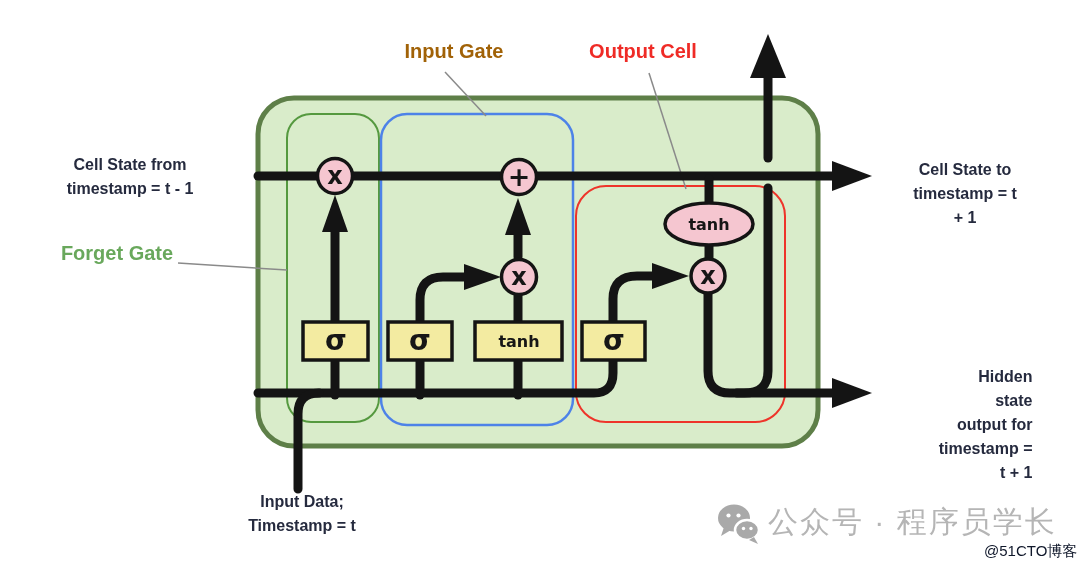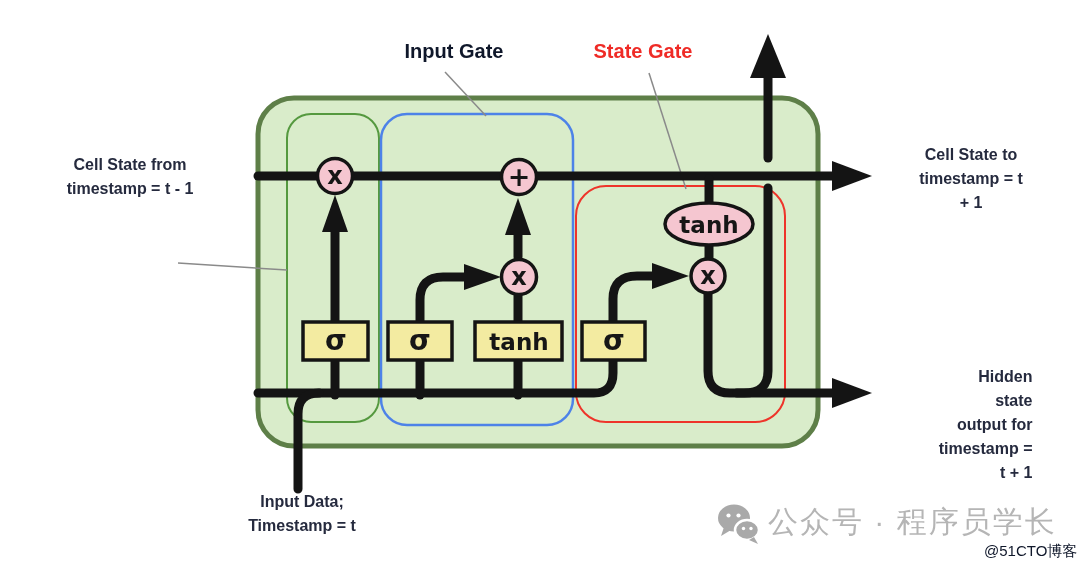--- a/index.html
+++ b/index.html
@@ -3,26 +3,26 @@
 <meta charset="utf-8">
 <style>
   html,body{margin:0;padding:0;background:#ffffff;}
   #stage{position:relative;width:1080px;height:569px;background:#ffffff;overflow:hidden;
          font-family:"Liberation Sans", sans-serif;}
   #diagram-svg{position:absolute;left:0;top:0;}
   .t{position:absolute;transform:translateX(-50%);text-align:center;white-space:pre-line;}
   .io-label{font-size:16px;line-height:24px;font-weight:700;color:#252a3e;}
   .gate-label{font-size:20px;line-height:23px;font-weight:700;}
   .gate-forget{color:#69a85c;}
-  .gate-input{color:#0f172a;}
+  .gate-input{color:#a16207;}
   .gate-output{color:#ef2b26;}
   .unit-text{font-family:"DejaVu Sans", sans-serif;font-weight:600;color:#161616;
              height:30px;line-height:30px;}
   .sigma{font-size:28px;}
-  .tanh-text{font-size:23px;}
+  .tanh-text{font-size:16px;}
   .op-text{font-family:"DejaVu Sans", sans-serif;font-weight:700;color:#161616;
            height:26px;line-height:26px;}
   .op-x{font-size:24px;}
   .op-plus{font-size:27px;}
   .wm-text{position:absolute;left:768px;top:502px;font-size:30px;letter-spacing:2px;
            color:#b5b5b5;font-weight:400;white-space:nowrap;}
   .wm-handle{position:absolute;left:984px;top:542px;font-size:15px;color:#0f172a;white-space:nowrap;}
 </style>
 </head>
 <body>
@@ -82,30 +82,31 @@
       <circle cx="335" cy="176" r="17.5"></circle>
       <circle cx="519" cy="177" r="17.5"></circle>
       <circle cx="519" cy="277" r="17.5"></circle>
       <circle cx="708" cy="276" r="17"></circle>
     </g>
   </svg>
 
   <div class="t io-label" style="left:130px;top:153px;">Cell State from
 timestamp = t - 1</div>
 
+  <div class="t gate-label gate-forget" style="left:117px;top:242px;">Forget Gate</div>
 
 
   <div class="t io-label" style="left:302px;top:490px;">Input Data;
 Timestamp = t</div>
 
   <div class="t gate-label gate-input" style="left:454px;top:40px;">Input Gate</div>
 
-  <div class="t gate-label gate-output" style="left:643px;top:40px;">State Gate</div>
+  <div class="t gate-label gate-output" style="left:643px;top:40px;">Output Cell</div>
 
-  <div class="t io-label" style="left:965px;top:143px;margin-left:6px;">Cell State to
+  <div class="t io-label" style="left:965px;top:158px;">Cell State to
 timestamp = t + 1</div>
 
   <div class="t io-label" style="left:985px;top:365px;text-align:right;">Hidden state
 output for
 timestamp = t + 1</div>
 
   <div class="t unit-text sigma" style="left:336px;top:326px;">σ</div>
   <div class="t unit-text sigma" style="left:420px;top:326px;">σ</div>
   <div class="t unit-text tanh-text" style="left:519px;top:327px;">tanh</div>
   <div class="t unit-text sigma" style="left:614px;top:326px;">σ</div>

